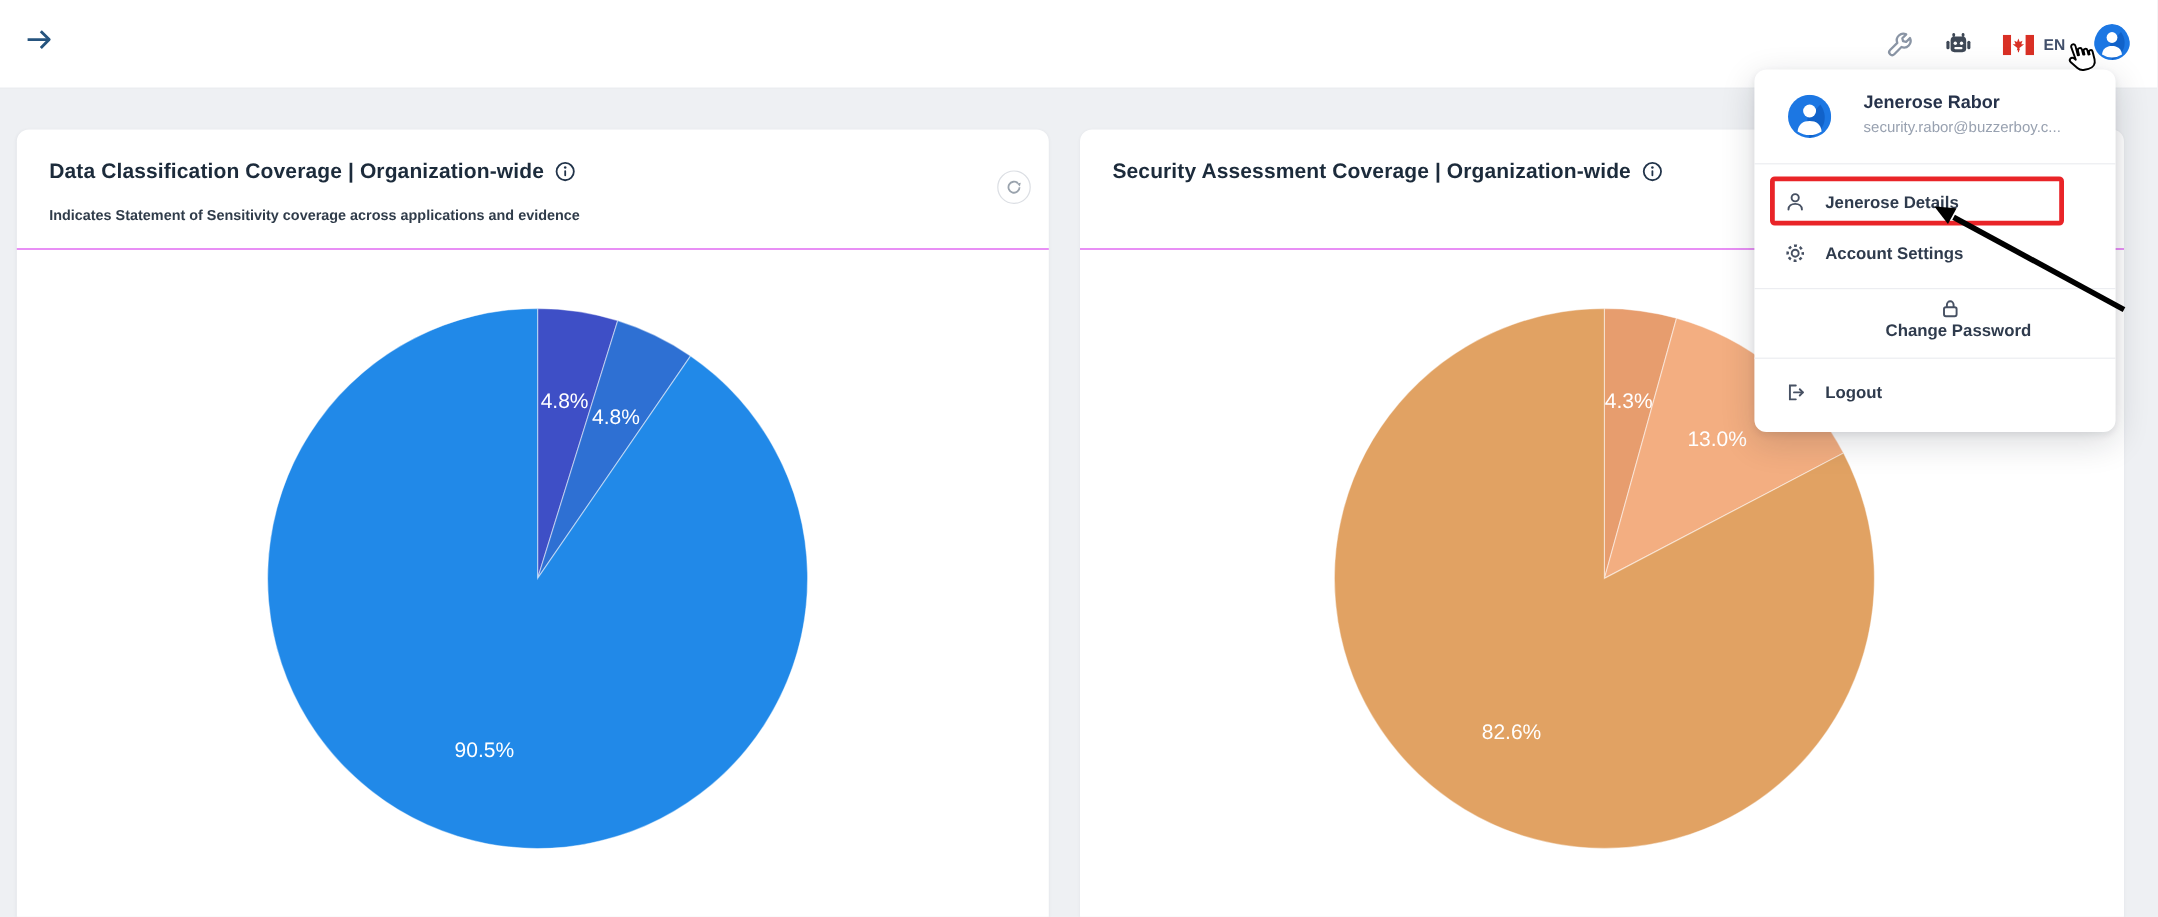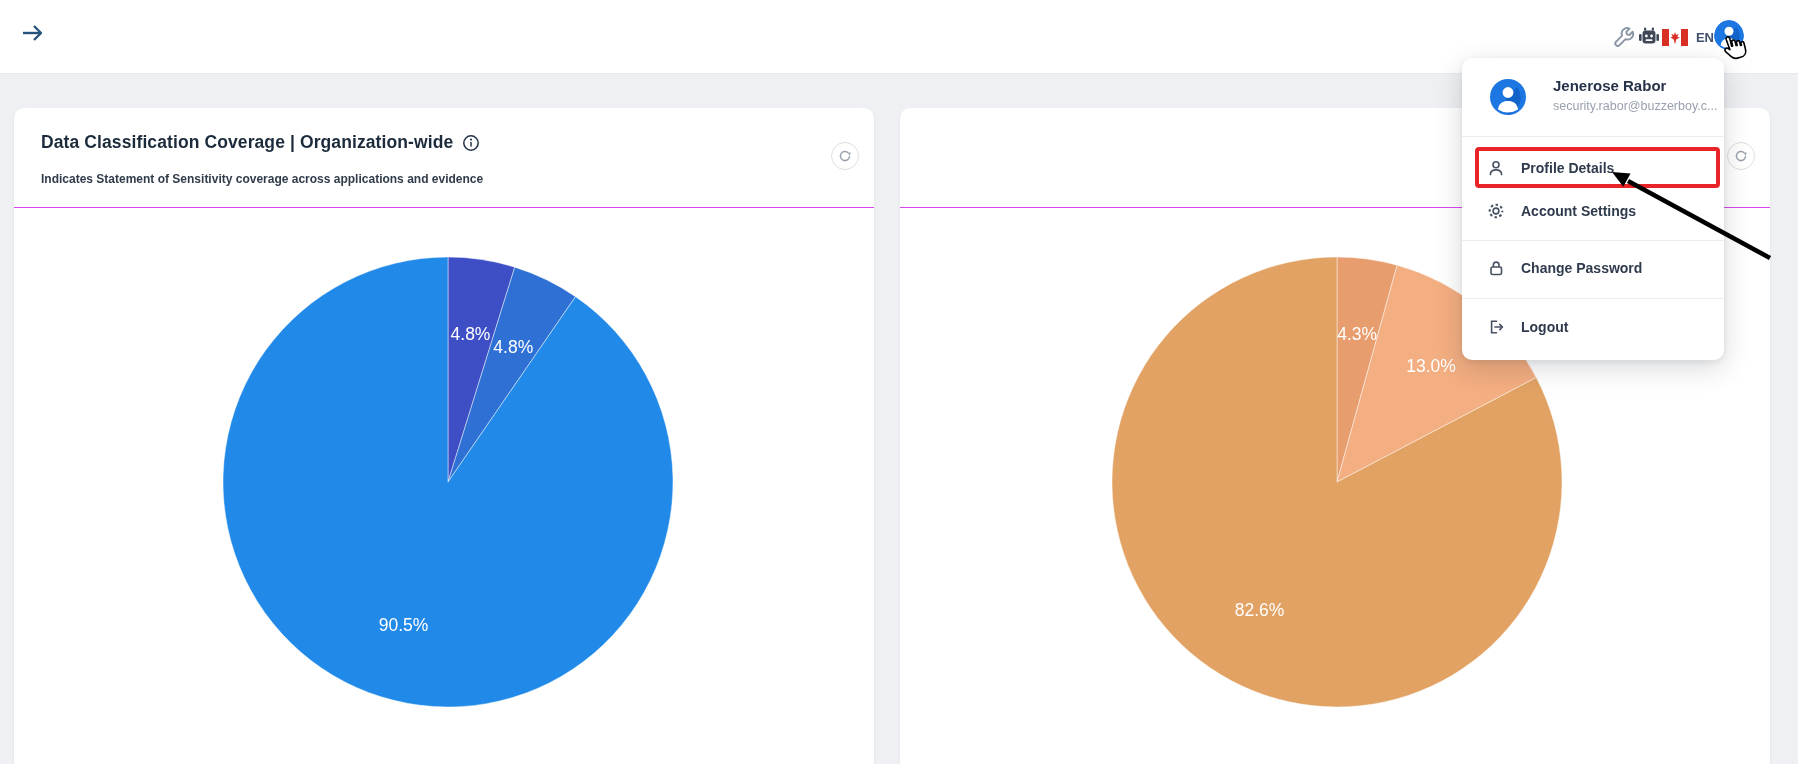--- a/index.html
+++ b/index.html
@@ -3,21 +3,21 @@
 <meta charset="utf-8">
 <style>
   * { margin:0; padding:0; box-sizing:border-box; }
   html,body { width:1798px; height:764px; overflow:hidden; }
   body { background:#eef0f3; font-family:"Liberation Sans", sans-serif; position:relative; }
 
   
   .topbar { position:absolute; left:0; top:0; width:1798px; height:74px; background:#ffffff;
             border-bottom:1px solid #e7e9ed; z-index:5; }
   .nav-toggle { position:absolute; left:18px; top:20px; width:30px; height:26px; cursor:pointer; }
-  .topbar-right { position:absolute; right:54px; top:0; height:74px; display:flex; align-items:center; }
+  .topbar-right { position:absolute; right:23px; top:0; height:74px; display:flex; align-items:center; gap:24px; }
   .icon-btn { display:flex; align-items:center; justify-content:center; cursor:pointer; }
   .lang { display:flex; align-items:center; gap:8px; cursor:pointer; }
   .lang-code { font-size:13px; font-weight:600; color:#42506b; }
   .avatar { border-radius:50%; overflow:hidden; cursor:pointer; }
 
   
   .card { position:absolute; top:108px; bottom:-10px; background:#ffffff; border-radius:10px;
           box-shadow:0 1px 3px rgba(20,30,50,.06); z-index:1; }
   .card1 { left:14px; width:860px; }
   .card2 { left:900px; width:870px; }
@@ -26,21 +26,21 @@
   .card-title { font-size:17.5px; font-weight:700; color:#1c2b3b; letter-spacing:.1px; }
   .card-subtitle { position:absolute; left:27px; top:64px; font-size:12px; font-weight:700; color:#303c4a; }
   .refresh-btn { position:absolute; right:15px; top:34px; width:28px; height:28px; border-radius:50%;
                  border:1px solid #dcdfe4; background:#fff; display:flex; align-items:center; justify-content:center; cursor:pointer; }
   .pie-wrap { position:absolute; width:460px; height:460px; top:144px; }
   .card1 .pie-wrap { left:204px; }
   .card2 .pie-wrap { left:207px; }
   .pie-label { font-size:17.5px; fill:#ffffff; }
 
   
-  .dropdown { position:absolute; left:1462px; top:58px; width:262px; height:302px; background:#ffffff;
+  .dropdown { position:absolute; left:1462px; top:58px; width:301px; height:302px; background:#ffffff;
               border-radius:10px; box-shadow:0 8px 28px rgba(16,24,40,.16), 0 2px 6px rgba(16,24,40,.08); z-index:40; }
   .dd-user { position:absolute; left:0; right:0; top:0; height:79px; border-bottom:1px solid #ecedf1; }
   .dd-avatar { position:absolute; left:28px; top:21px; }
   .dd-name { position:absolute; left:91px; top:19px; font-size:15px; font-weight:700; color:#26324a; }
   .dd-email { position:absolute; left:91px; top:41px; font-size:12.5px; color:#98a1b0; }
   .menu-row { position:absolute; left:0; right:0; height:42px; display:flex; align-items:center;
               padding-left:24px; cursor:pointer; }
   .menu-icon { width:20px; height:20px; flex:0 0 20px; display:flex; align-items:center; justify-content:center; }
   .menu-label { margin-left:15px; font-size:14px; font-weight:600; color:#2f3b4d; }
   .dd-divider { position:absolute; left:0; right:0; height:1px; background:#ecedf1; }
@@ -127,20 +127,28 @@
       <text x="252.5" y="82.1" text-anchor="middle" dominant-baseline="central" class="pie-label">4.8%</text>
       <path d="M230,230 L296.77,15.14 A225,225 0 0 1 357.52,44.63 Z" fill="#2e70d3" stroke="#ffffff" stroke-opacity="0.45" stroke-width="1"></path>
       <text x="295.3" y="95.4" text-anchor="middle" dominant-baseline="central" class="pie-label">4.8%</text>
       <path d="M230,230 L357.52,44.63 A225,225 0 1 1 230.00,5.00 Z" fill="#2189e8" stroke="#ffffff" stroke-opacity="0.45" stroke-width="1"></path>
       <text x="185.6" y="372.9" text-anchor="middle" dominant-baseline="central" class="pie-label">90.5%</text>
     </svg>
 </div>
 
 <div class="card card2">
   <div class="card-header">
+    <div class="card-title-row">
+      <span class="card-title">Security Assessment Coverage | Organization-wide</span>
+      <svg width="18" height="18" viewBox="0 0 18 18">
+        <circle cx="9" cy="9" r="7.2" fill="none" stroke="#22344a" stroke-width="1.5"></circle>
+        <rect x="8.25" y="7.8" width="1.5" height="5" rx="0.75" fill="#22344a"></rect>
+        <circle cx="9" cy="5.6" r="1.05" fill="#22344a"></circle>
+      </svg>
+    </div>
     <div class="refresh-btn">
       <svg width="14" height="14" viewBox="0 0 14 14">
         <path d="M11.6 7 a4.6 4.6 0 1 1-1.4-3.3" fill="none" stroke="#9aa3ad" stroke-width="1.5"></path>
         <polygon points="9.4,3.9 12.6,3.3 11.9,6.4" fill="#9aa3ad"></polygon>
       </svg>
     </div>
   </div>
   <svg class="pie-wrap" viewBox="0 0 460 460">
       <path d="M230,230 L230.00,5.00 A225,225 0 0 1 290.11,13.18 Z" fill="#e79d6e" stroke="#ffffff" stroke-opacity="0.45" stroke-width="1"></path>
       <text x="250.2" y="81.7" text-anchor="middle" dominant-baseline="central" class="pie-label">4.3%</text>
@@ -165,36 +173,36 @@
     <div class="dd-email">security.rabor@buzzerboy.c...</div>
   </div>
 
   <div class="menu-row" style="top:89px;">
     <span class="menu-icon">
       <svg width="18" height="18" viewBox="0 0 18 18">
         <circle cx="9" cy="5.8" r="3" fill="none" stroke="#475163" stroke-width="1.6"></circle>
         <path d="M3.4 15.6 c0-3.1 2.6-4.7 5.6-4.7 s5.6 1.6 5.6 4.7" fill="none" stroke="#475163" stroke-width="1.6" stroke-linecap="round"></path>
       </svg>
     </span>
-    <span class="menu-label">Profile Details</span>
+    <span class="menu-label">Jenerose Details</span>
   </div>
 
   <div class="menu-row" style="top:132px;">
     <span class="menu-icon">
       <svg width="18" height="18" viewBox="0 0 18 18">
         <circle cx="9" cy="9" r="2.9" fill="none" stroke="#475163" stroke-width="1.6"></circle>
         <circle cx="9" cy="9" r="6.3" fill="none" stroke="#475163" stroke-width="2.1" stroke-dasharray="2.45 2.5" stroke-dashoffset="1.2"></circle>
       </svg>
     </span>
     <span class="menu-label">Account Settings</span>
   </div>
 
   <div class="dd-divider" style="top:182px;"></div>
 
-  <div class="menu-row" style="top:189px;">
+  <div class="menu-row" style="top:189px;flex-direction:column;">
     <span class="menu-icon">
       <svg width="18" height="18" viewBox="0 0 18 18">
         <rect x="4" y="8" width="10.5" height="7.5" rx="1.6" fill="none" stroke="#475163" stroke-width="1.6"></rect>
         <path d="M6.4 8 V5.9 a2.8 2.8 0 0 1 5.6 0 V8" fill="none" stroke="#475163" stroke-width="1.6"></path>
       </svg>
     </span>
     <span class="menu-label">Change Password</span>
   </div>
 
   <div class="dd-divider" style="top:240px;"></div>

